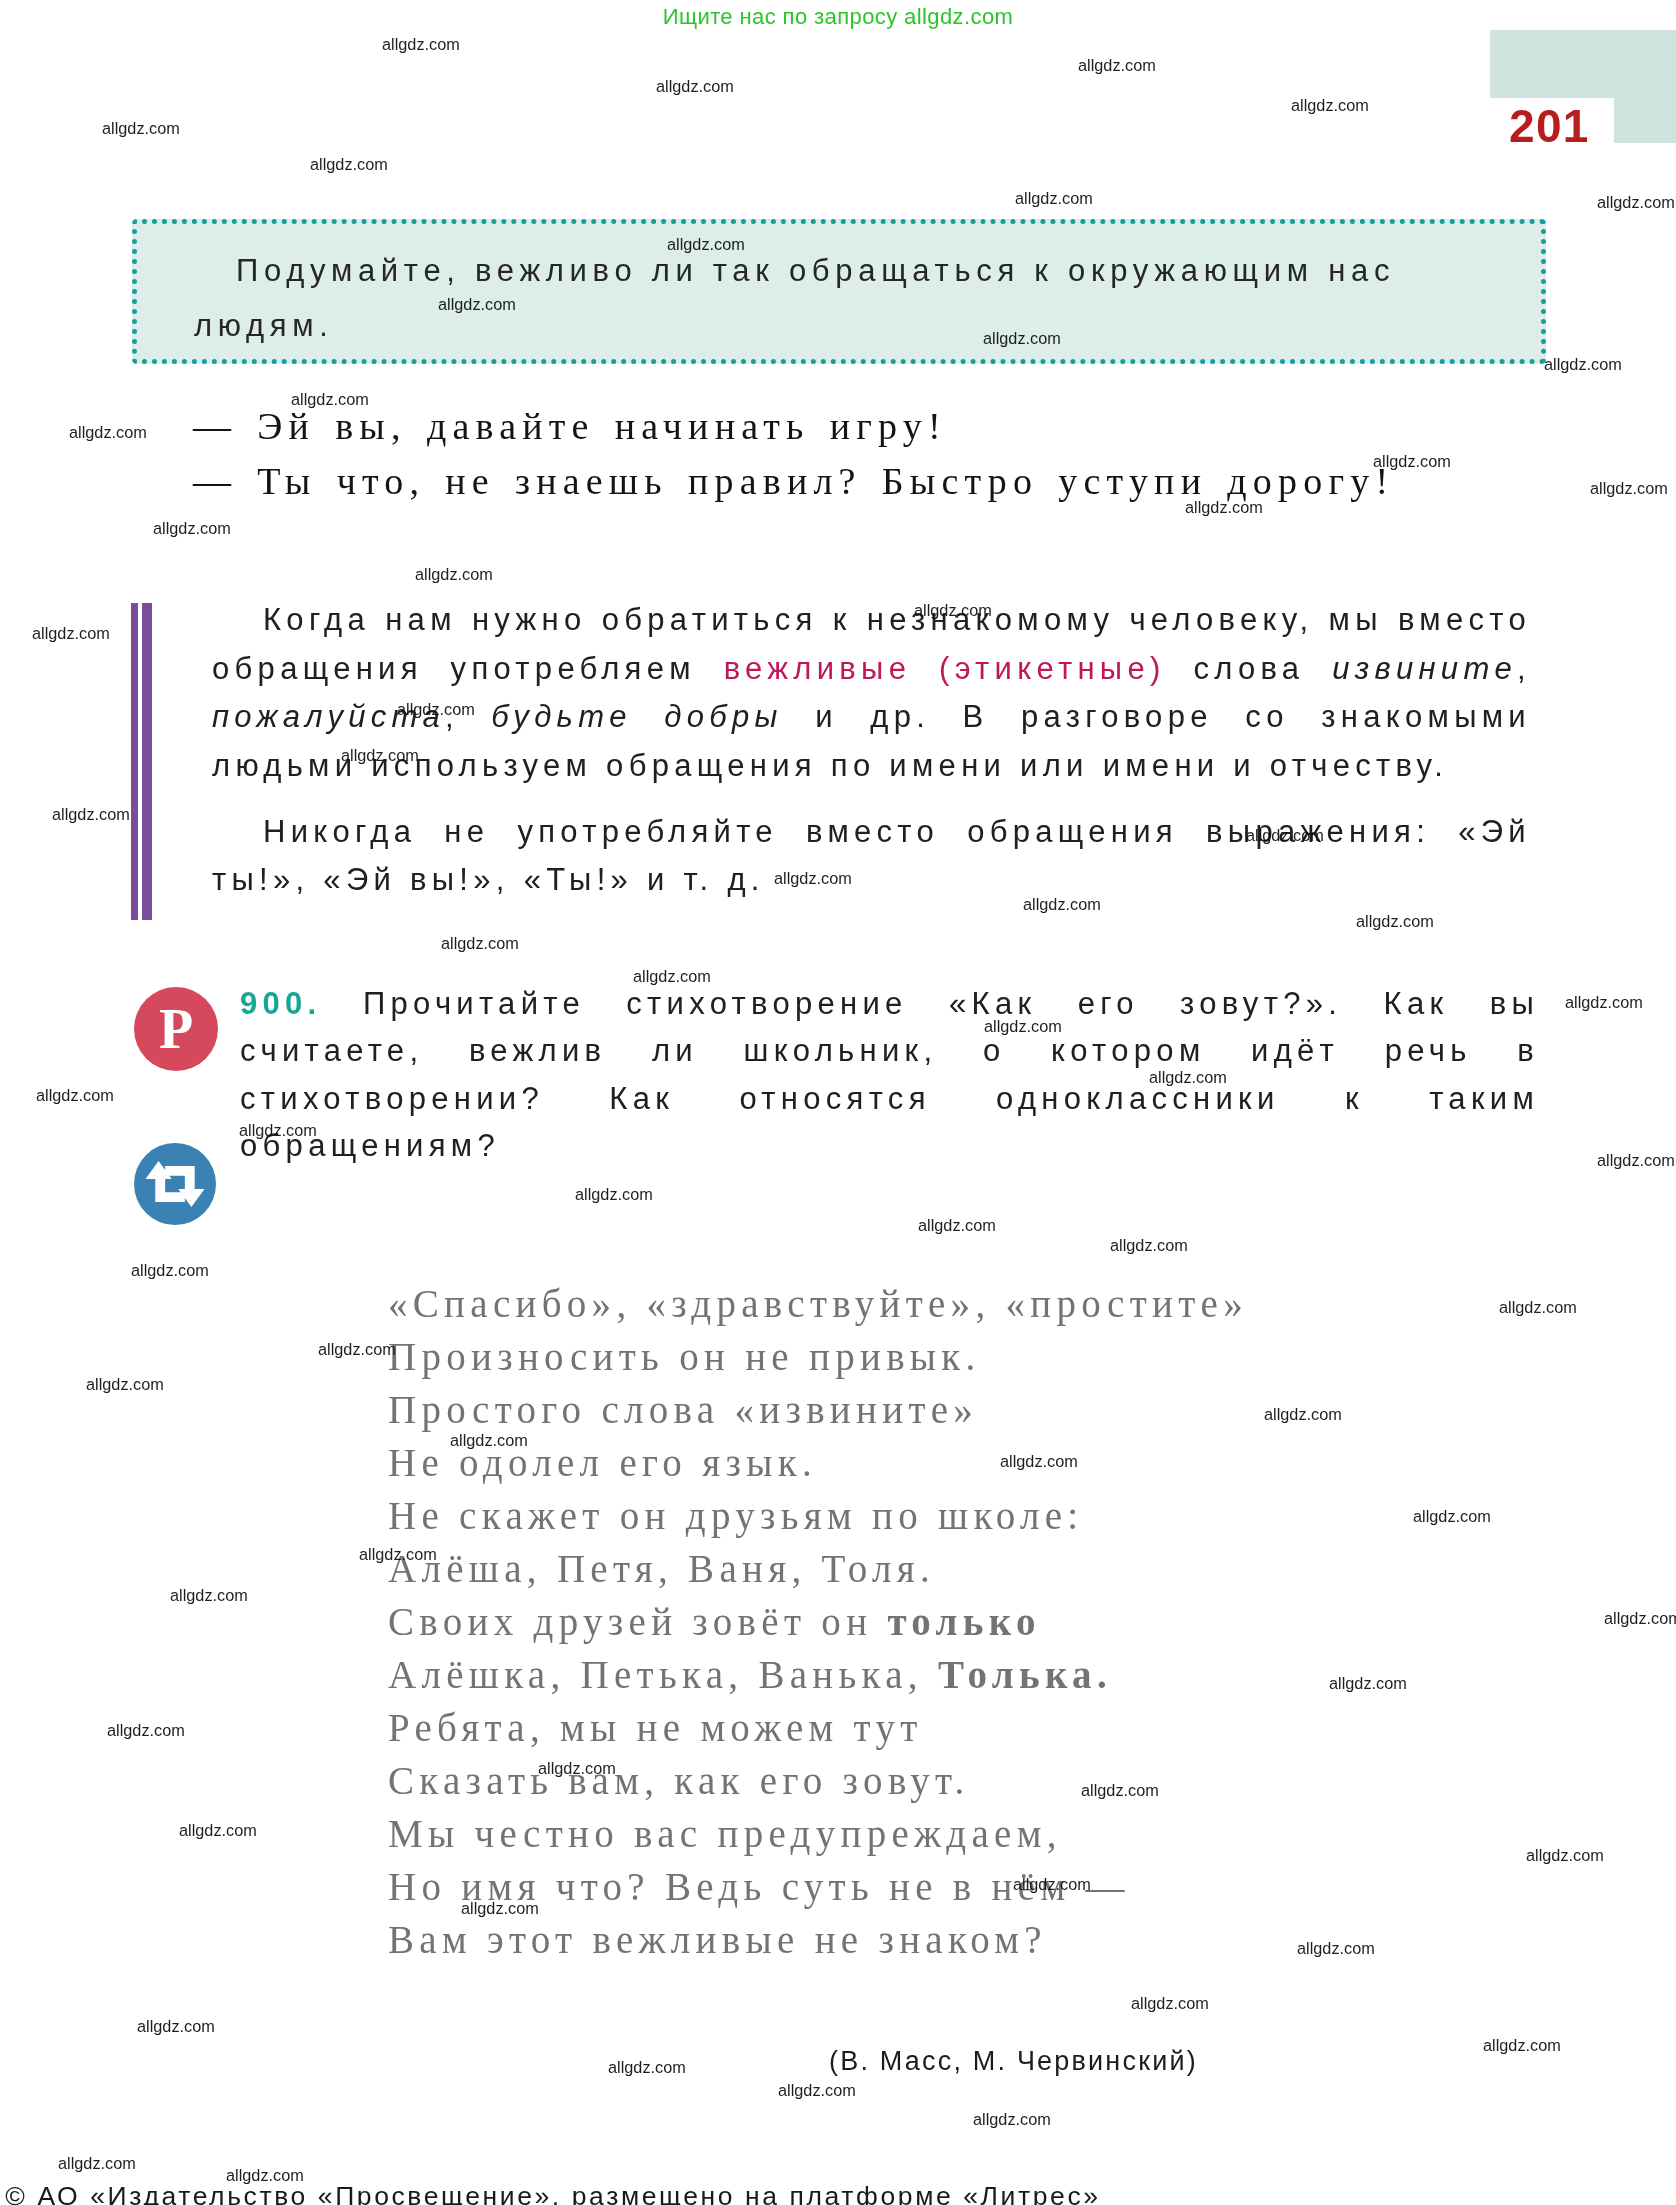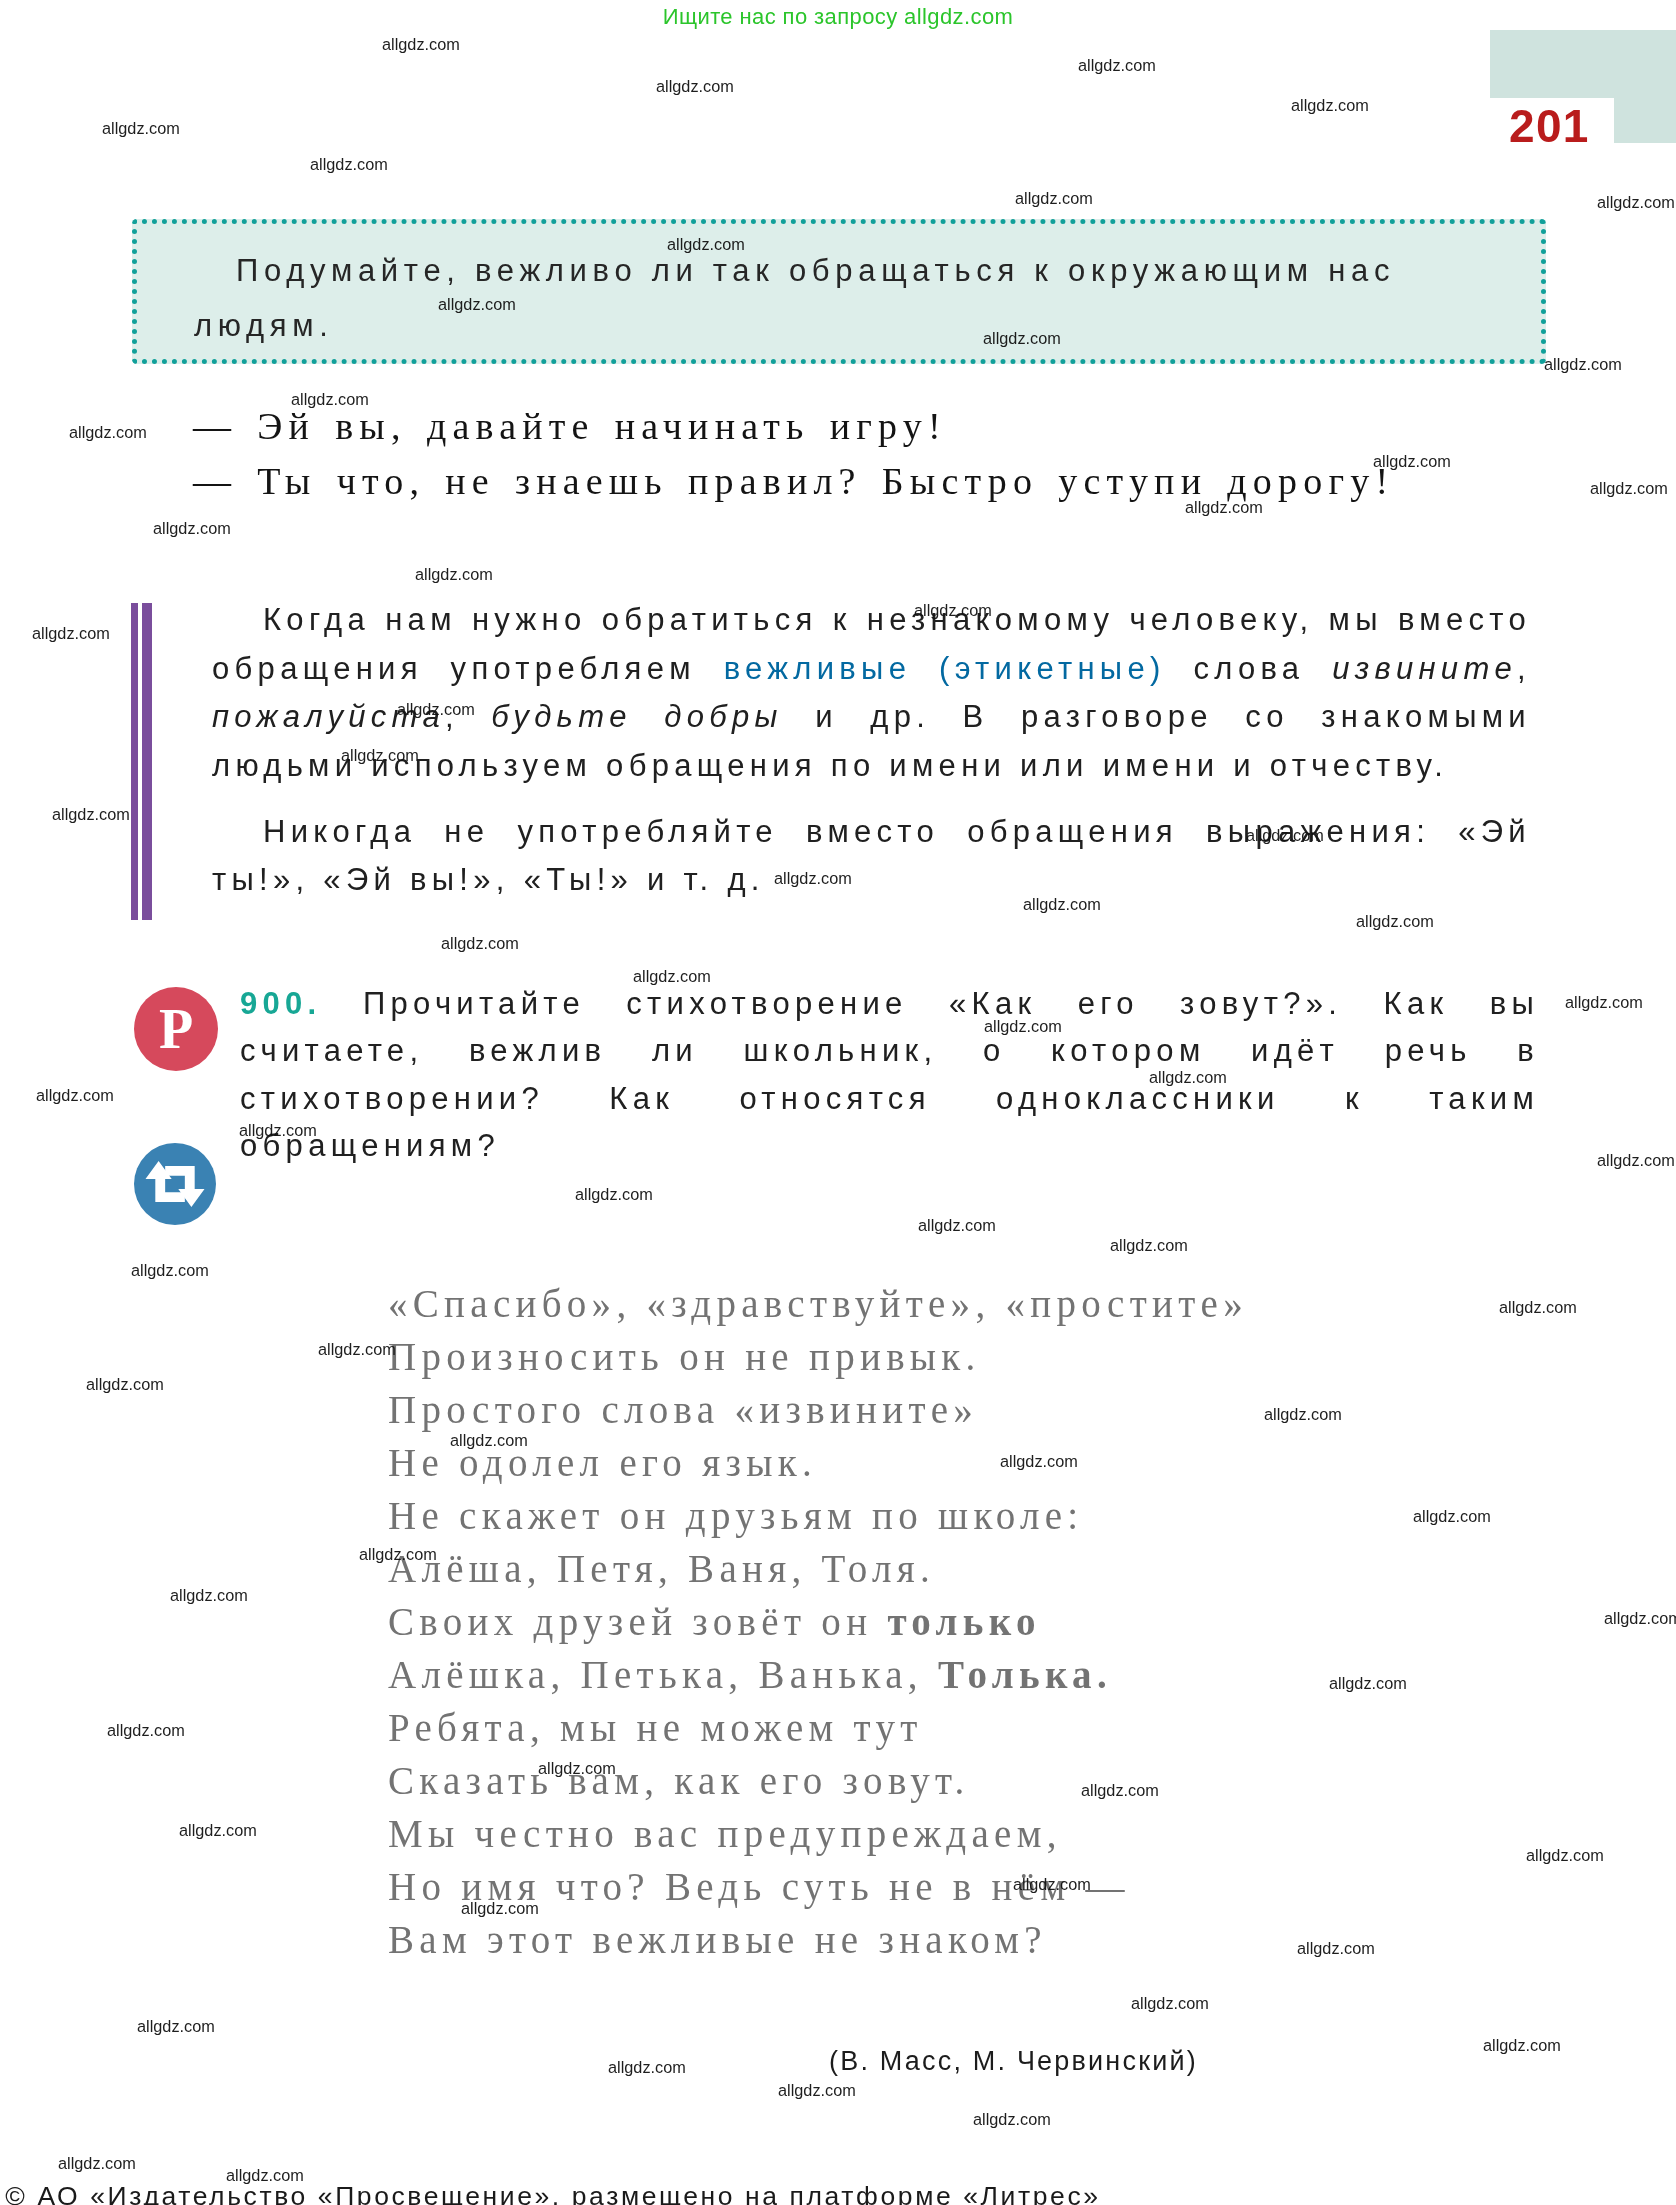--- a/index.html
+++ b/index.html
@@ -32,21 +32,21 @@
     letter-spacing: 6.2px; word-spacing: 4.4px; line-height: 1.44; color: #141414;
   }
   .rule-bar1 { position: absolute; left: 131px; top: 603px; width: 6.6px; height: 317px; background: #7a4d9c; }
   .rule-bar2 { position: absolute; left: 142px; top: 603px; width: 9.7px; height: 317px; background: #7a4d9c; }
   .rule-text {
     position: absolute; left: 212px; top: 596px; width: 1319px;
     font-size: 31px; letter-spacing: 5.3px; line-height: 1.57; color: #202020; text-align: justify;
   }
   .rule-text p { margin: 0; text-indent: 51px; }
   .rule-text p + p { margin-top: 17px; }
-  .purple { color: #0369a1; }
+  .purple { color: #be185d; }
   .italic { font-style: italic; margin-top: 11px; }
   .bold { font-weight: bold; }
   .num { color: #17a795; font-weight: bold; }
   .badge {
     position: absolute; left: 134px; top: 987px; width: 84px; height: 84px;
     border-radius: 50%; background: #d6495c; color: #ffffff;
     font-family: "Liberation Serif", serif; font-weight: bold; font-size: 56px;
     display: flex; align-items: center; justify-content: center;
   }
   .ex-text {

